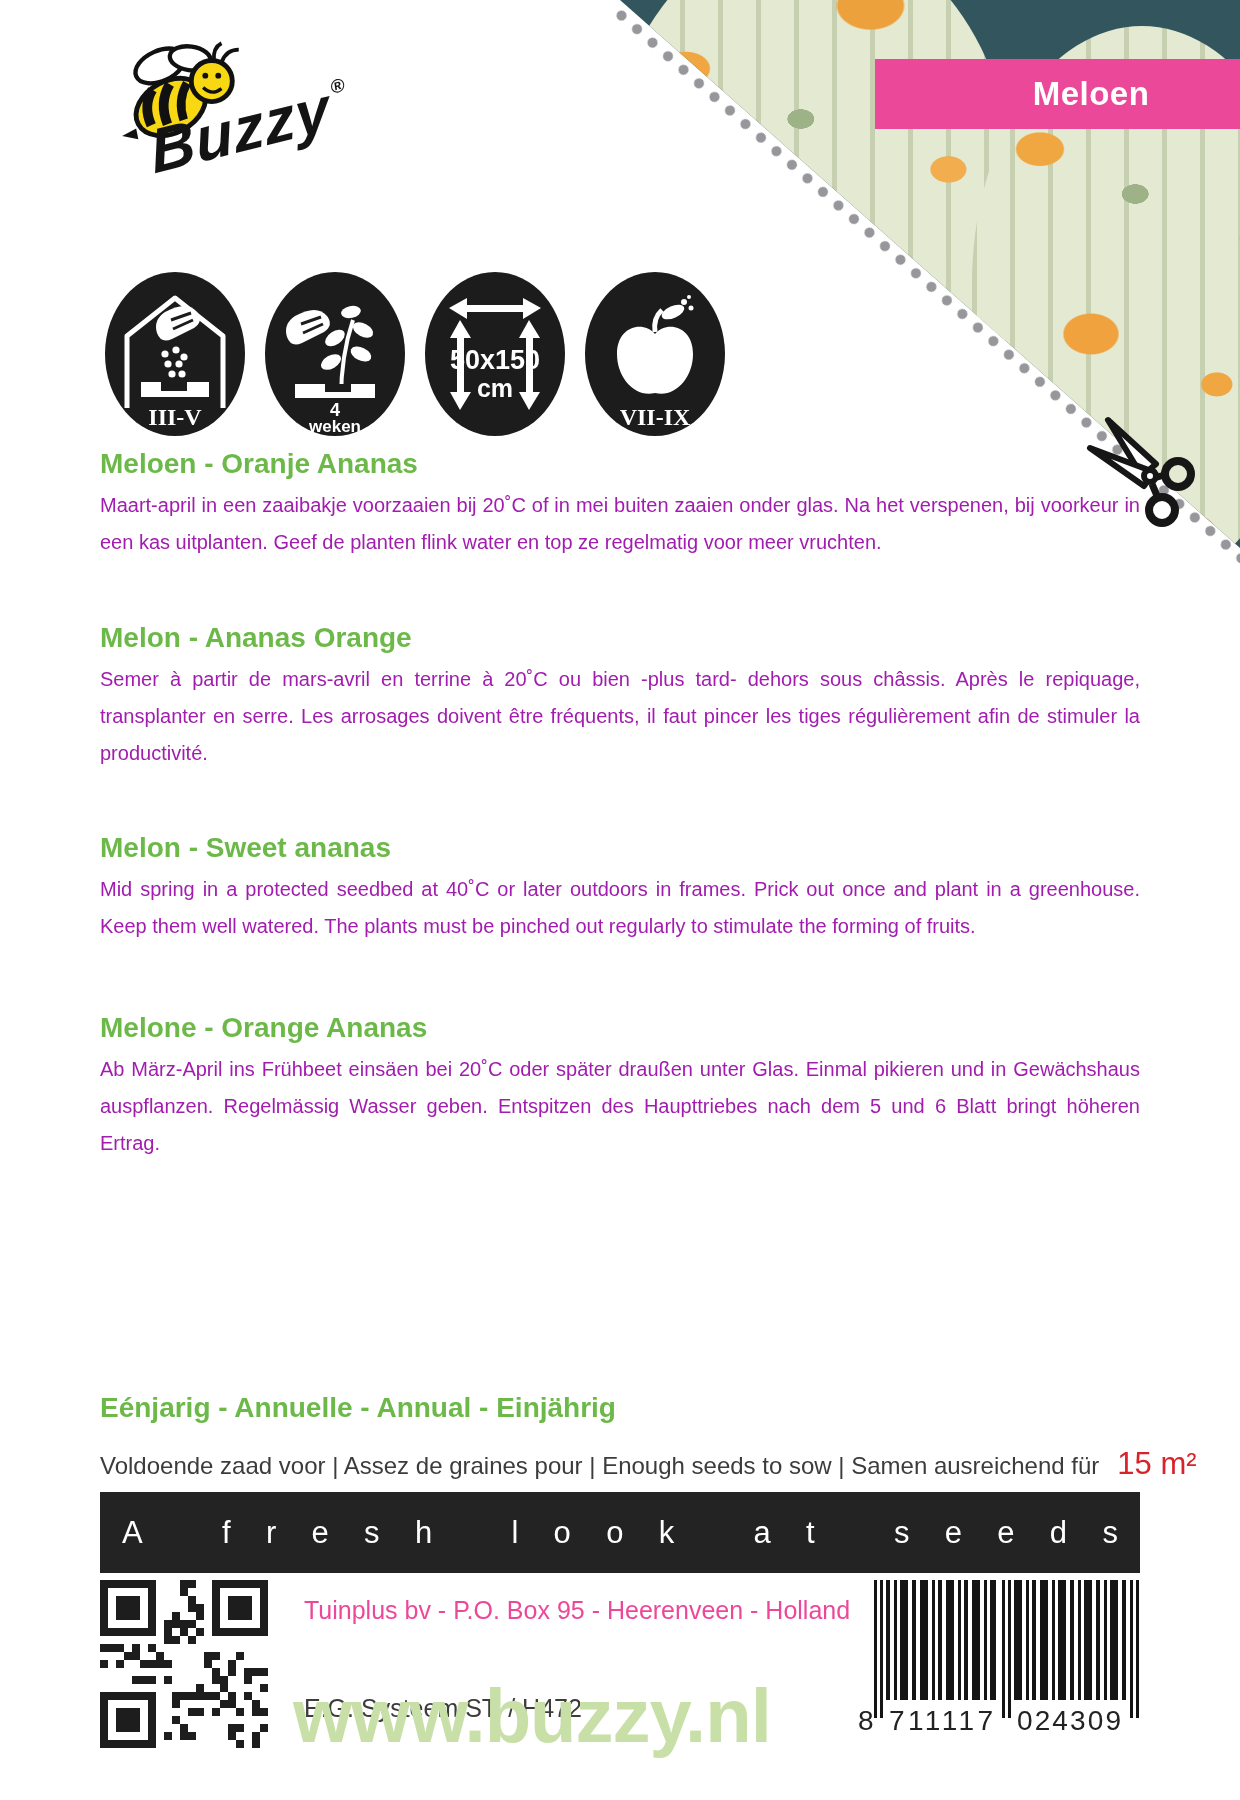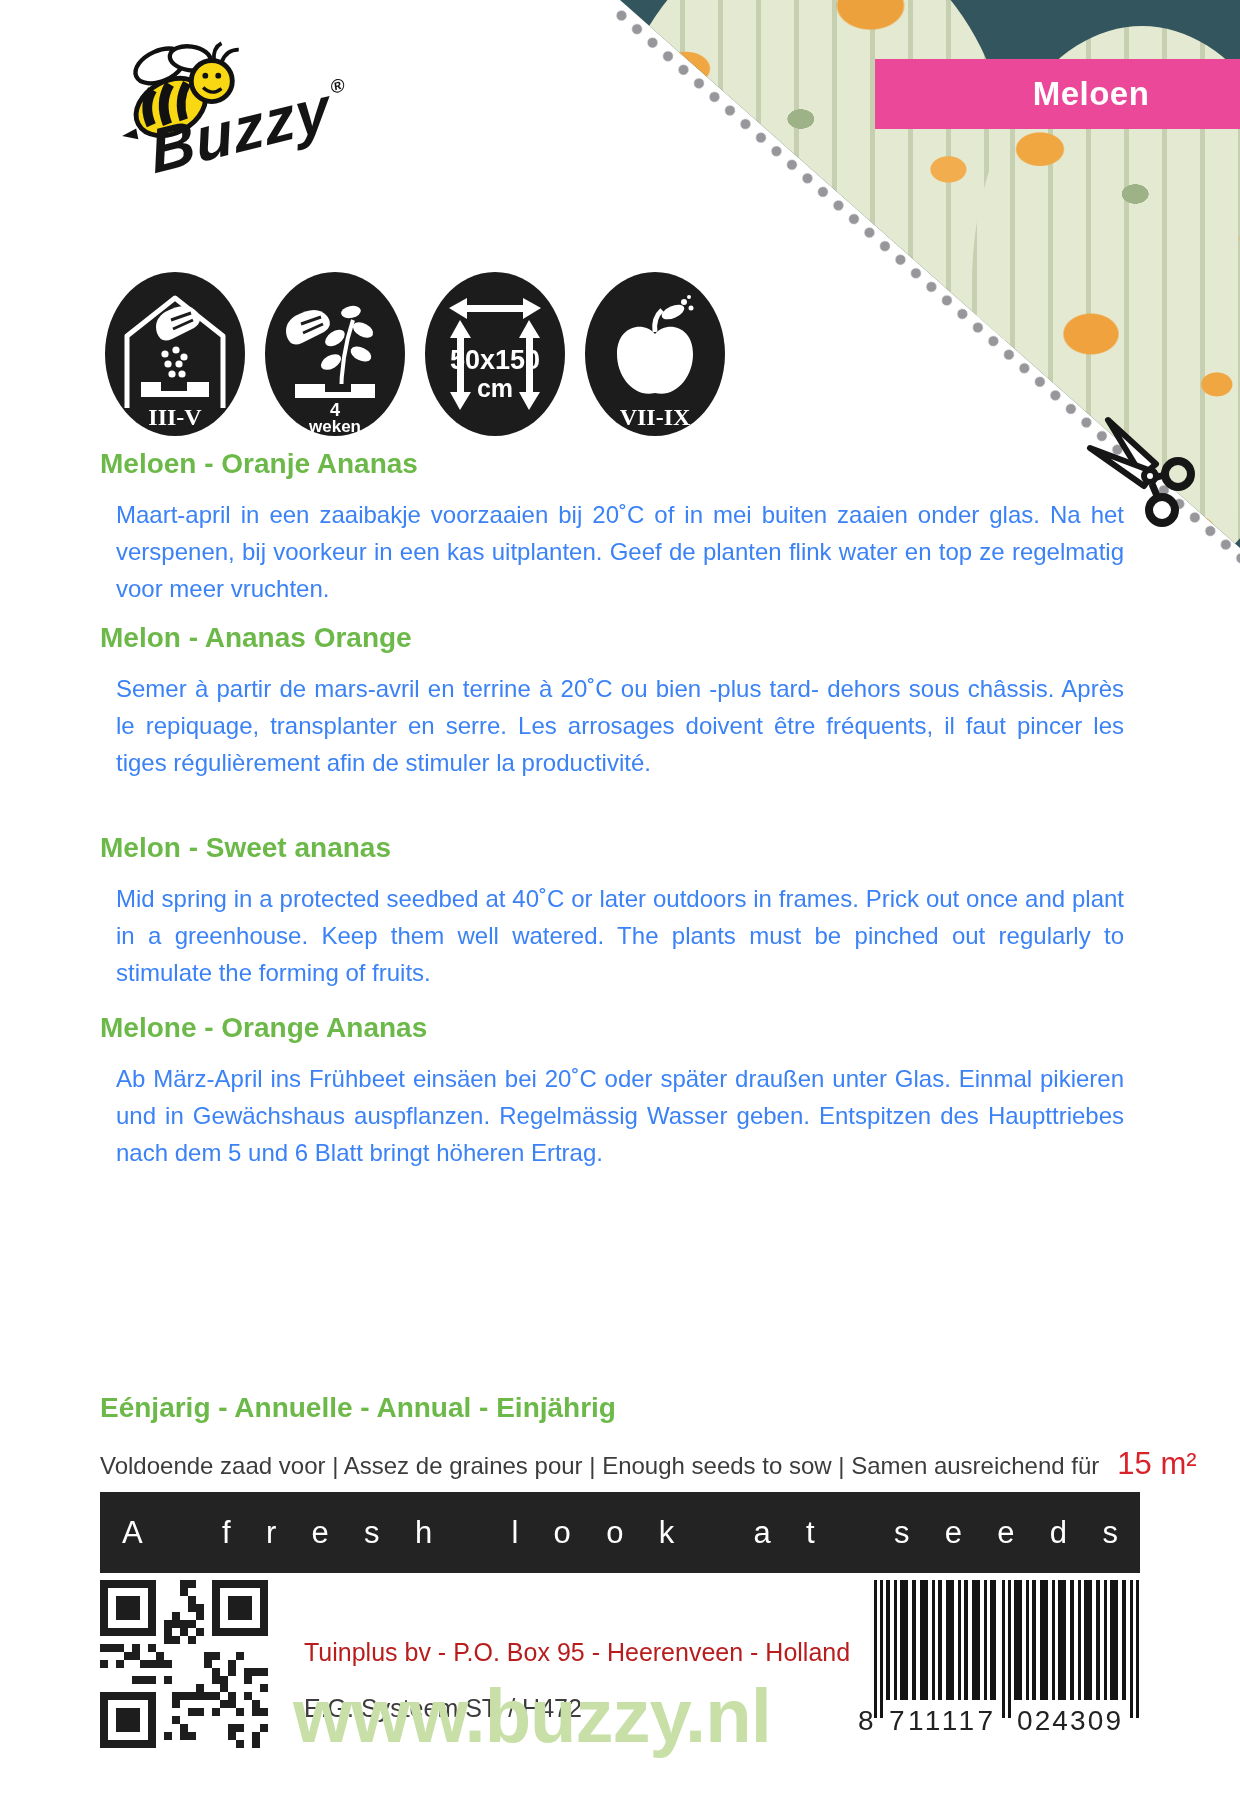--- a/index.html
+++ b/index.html
@@ -41,35 +41,35 @@
              font-style:italic;font-weight:bold;font-size:62px;color:#141414;letter-spacing:1px;}
   .logo-word sup{font-size:19px;font-style:normal;vertical-align:34px;margin-left:4px;}
 
   
   .iconwrap{position:absolute;top:272px;width:140px;height:164px;}
   .ic1{left:105px}.ic2{left:265px}.ic3{left:425px}.ic4{left:585px}
 
   
   .sect{position:absolute;left:100px;width:1040px;}
   .sect h2{margin:0 0 7px 0;font-size:28px;font-weight:bold;color:#6cb949;}
-  .sect p{margin:16px;font-size:24px;line-height:37px;color:#3b82f6;text-align:justify;}
+  .sect p{margin:0;font-size:20px;line-height:37px;color:#a21caf;text-align:justify;}
   .lifecycle{position:absolute;left:100px;top:1392px;font-size:28px;font-weight:bold;color:#6cb949;}
   .seeds-line{position:absolute;left:100px;top:1446px;width:1048px;white-space:nowrap;
               display:flex;align-items:baseline;}
   .seeds-line .lbl{font-size:24px;color:#3c3c3c;}
   .seeds-line .area{font-size:31px;font-weight:normal;color:#d8232a;margin-left:18px;}
 
   
   .tagline-bar{position:absolute;left:100px;top:1492px;width:1040px;height:81px;background:#232323;
                display:flex;align-items:center;padding:0 22px;box-sizing:border-box;z-index:2;}
   .spread{flex:1;display:flex;justify-content:space-between;color:#fff;font-size:31px;}
 
   
   .qr{position:absolute;left:100px;top:1580px;width:168px;height:168px;}
-  .addr1{position:absolute;left:304px;top:1596px;font-size:25px;color:#b91c1c;margin-top:42px;}
+  .addr1{position:absolute;left:304px;top:1596px;font-size:25px;color:#ec4899;}
   .addr2{position:absolute;left:304px;top:1694px;font-size:25px;color:#3c3c3c;}
   .site{position:absolute;left:293px;top:1672px;font-size:76px;font-weight:bold;color:#c8e0a8;letter-spacing:-1px;}
   .barcode{position:absolute;left:856px;top:1580px;}
 </style>
 </head>
 <body>
 
 <div class="page">
 
   <div class="photo">

